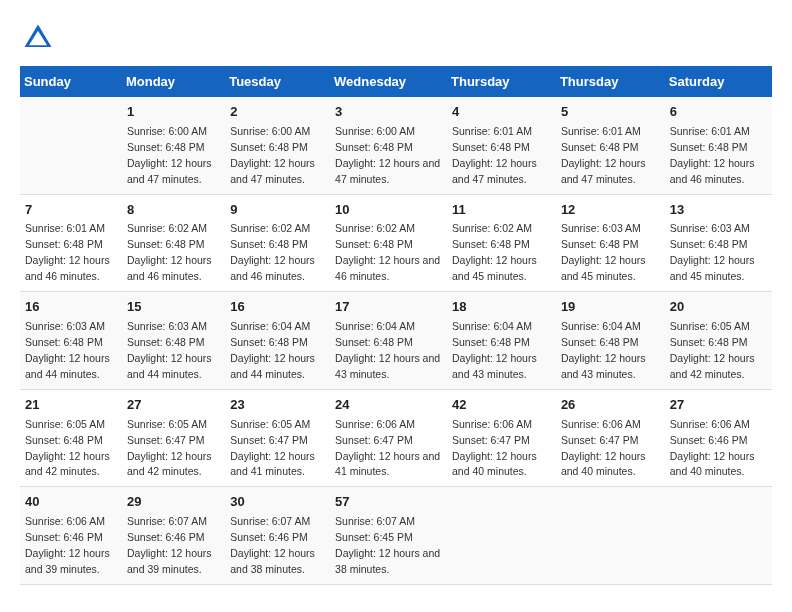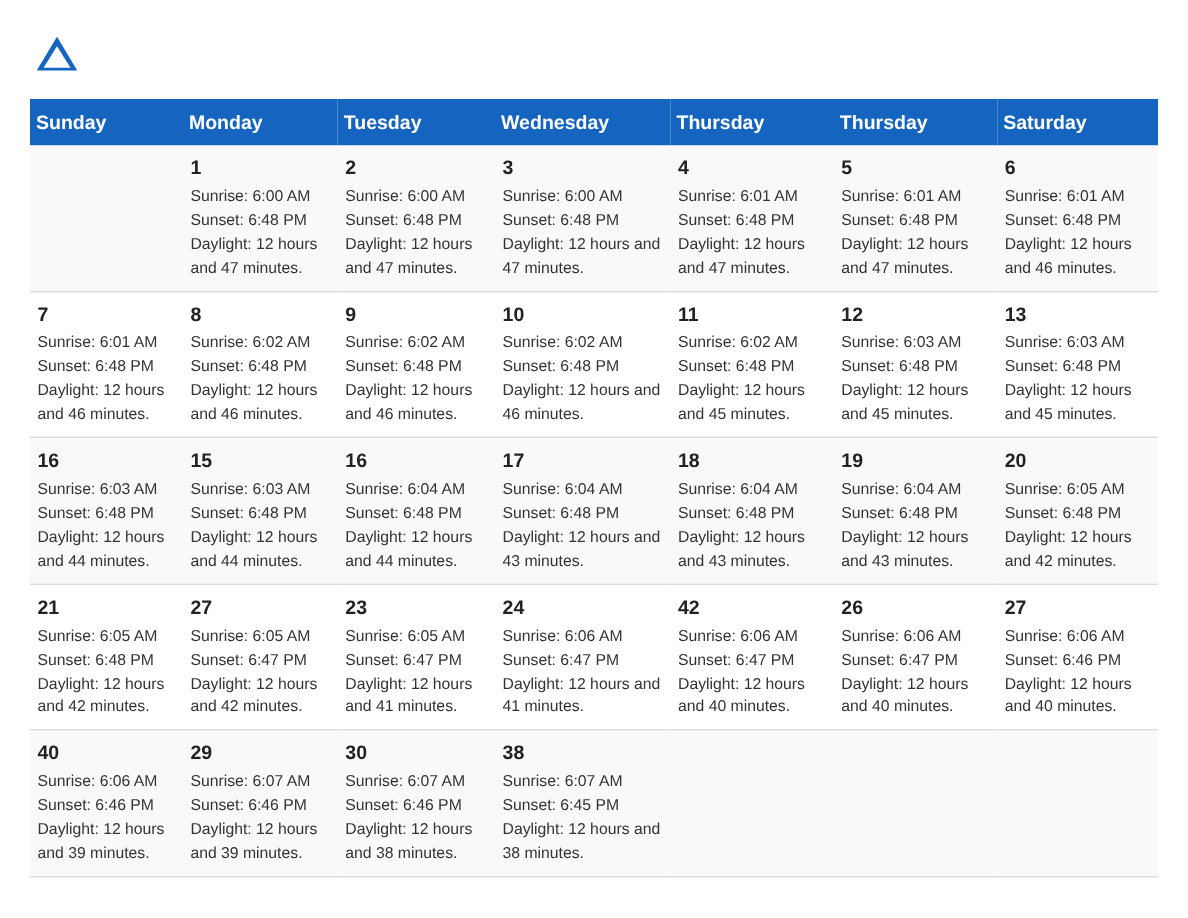--- a/index.html
+++ b/index.html
@@ -237,21 +237,21 @@
         <span class="day-info">Sunset: 6:46 PM</span><br>
         <span class="day-info">Daylight: 12 hours and 39 minutes.</span></td>
         <td><span class="day-num">29</span>
         <span class="day-info">Sunrise: 6:07 AM</span><br>
         <span class="day-info">Sunset: 6:46 PM</span><br>
         <span class="day-info">Daylight: 12 hours and 39 minutes.</span></td>
         <td><span class="day-num">30</span>
         <span class="day-info">Sunrise: 6:07 AM</span><br>
         <span class="day-info">Sunset: 6:46 PM</span><br>
         <span class="day-info">Daylight: 12 hours and 38 minutes.</span></td>
-        <td><span class="day-num">38</span>
+        <td><span class="day-num">57</span>
         <span class="day-info">Sunrise: 6:07 AM</span><br>
         <span class="day-info">Sunset: 6:45 PM</span><br>
         <span class="day-info">Daylight: 12 hours and 38 minutes.</span></td>
         <td></td>
         <td></td>
         <td></td>
       </tr>
     </tbody>
 </table>
 

